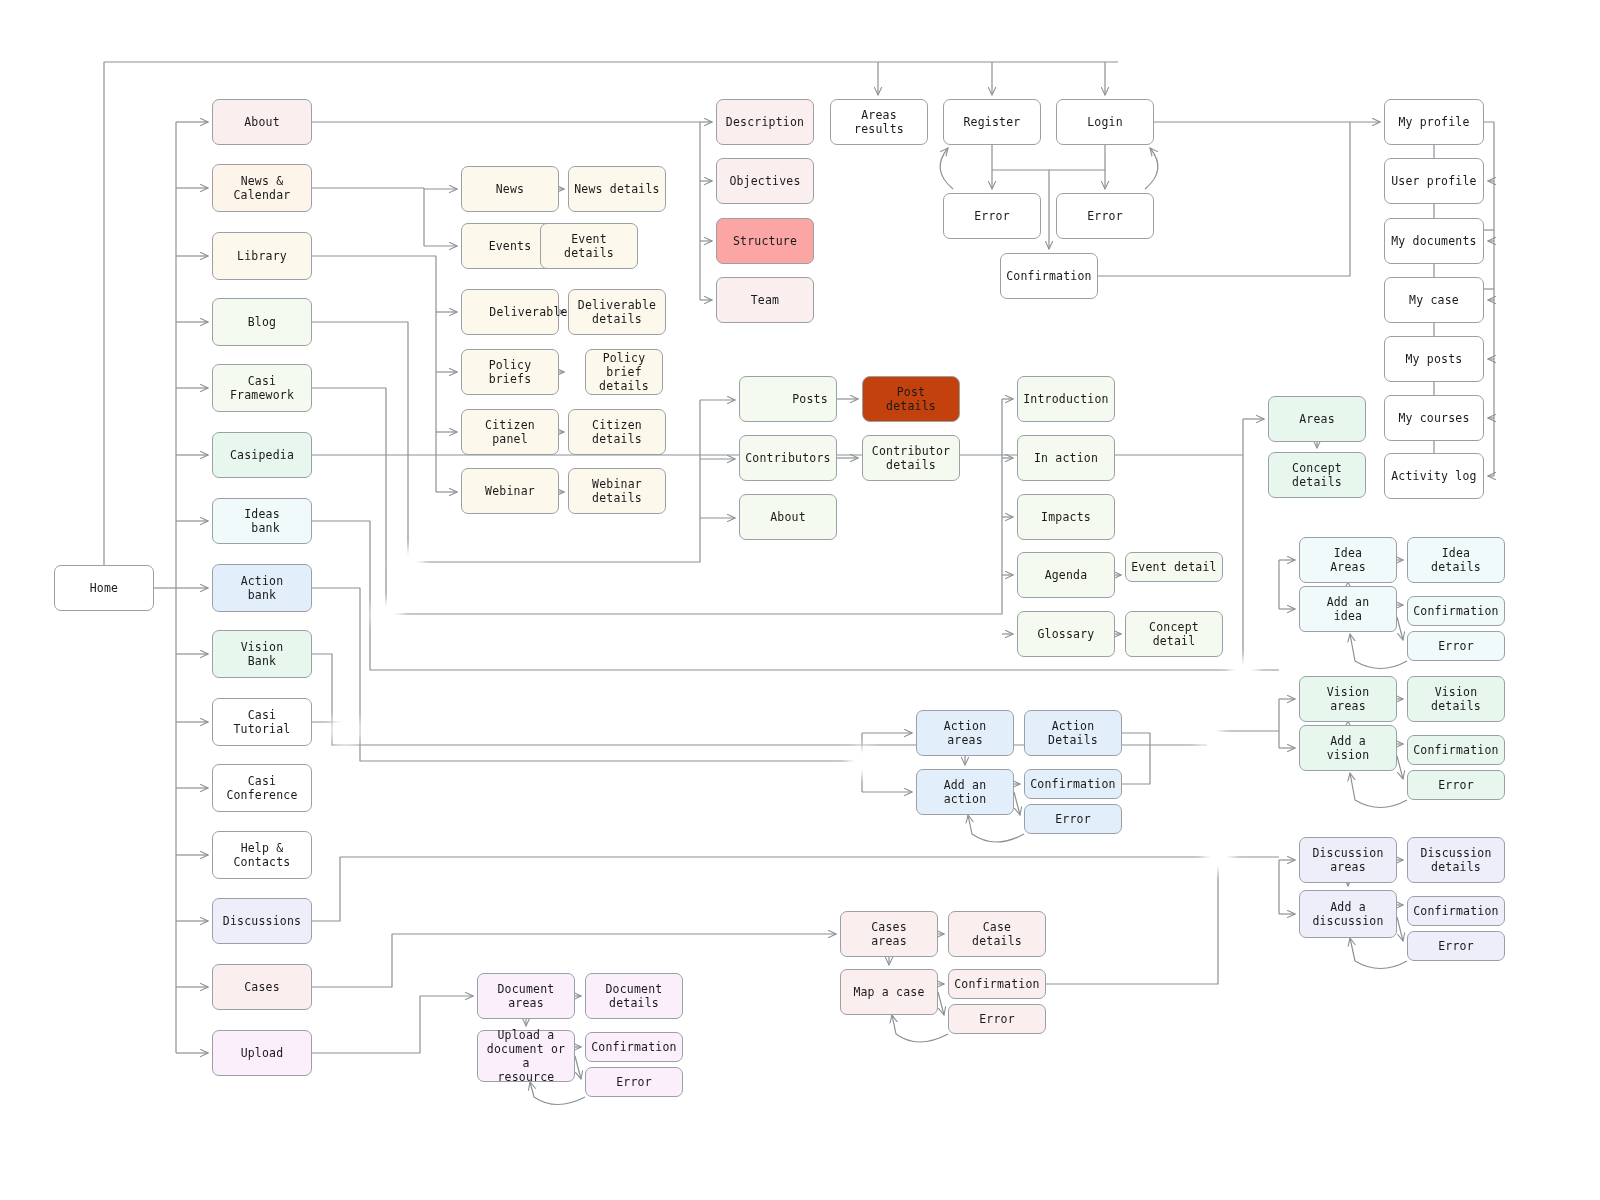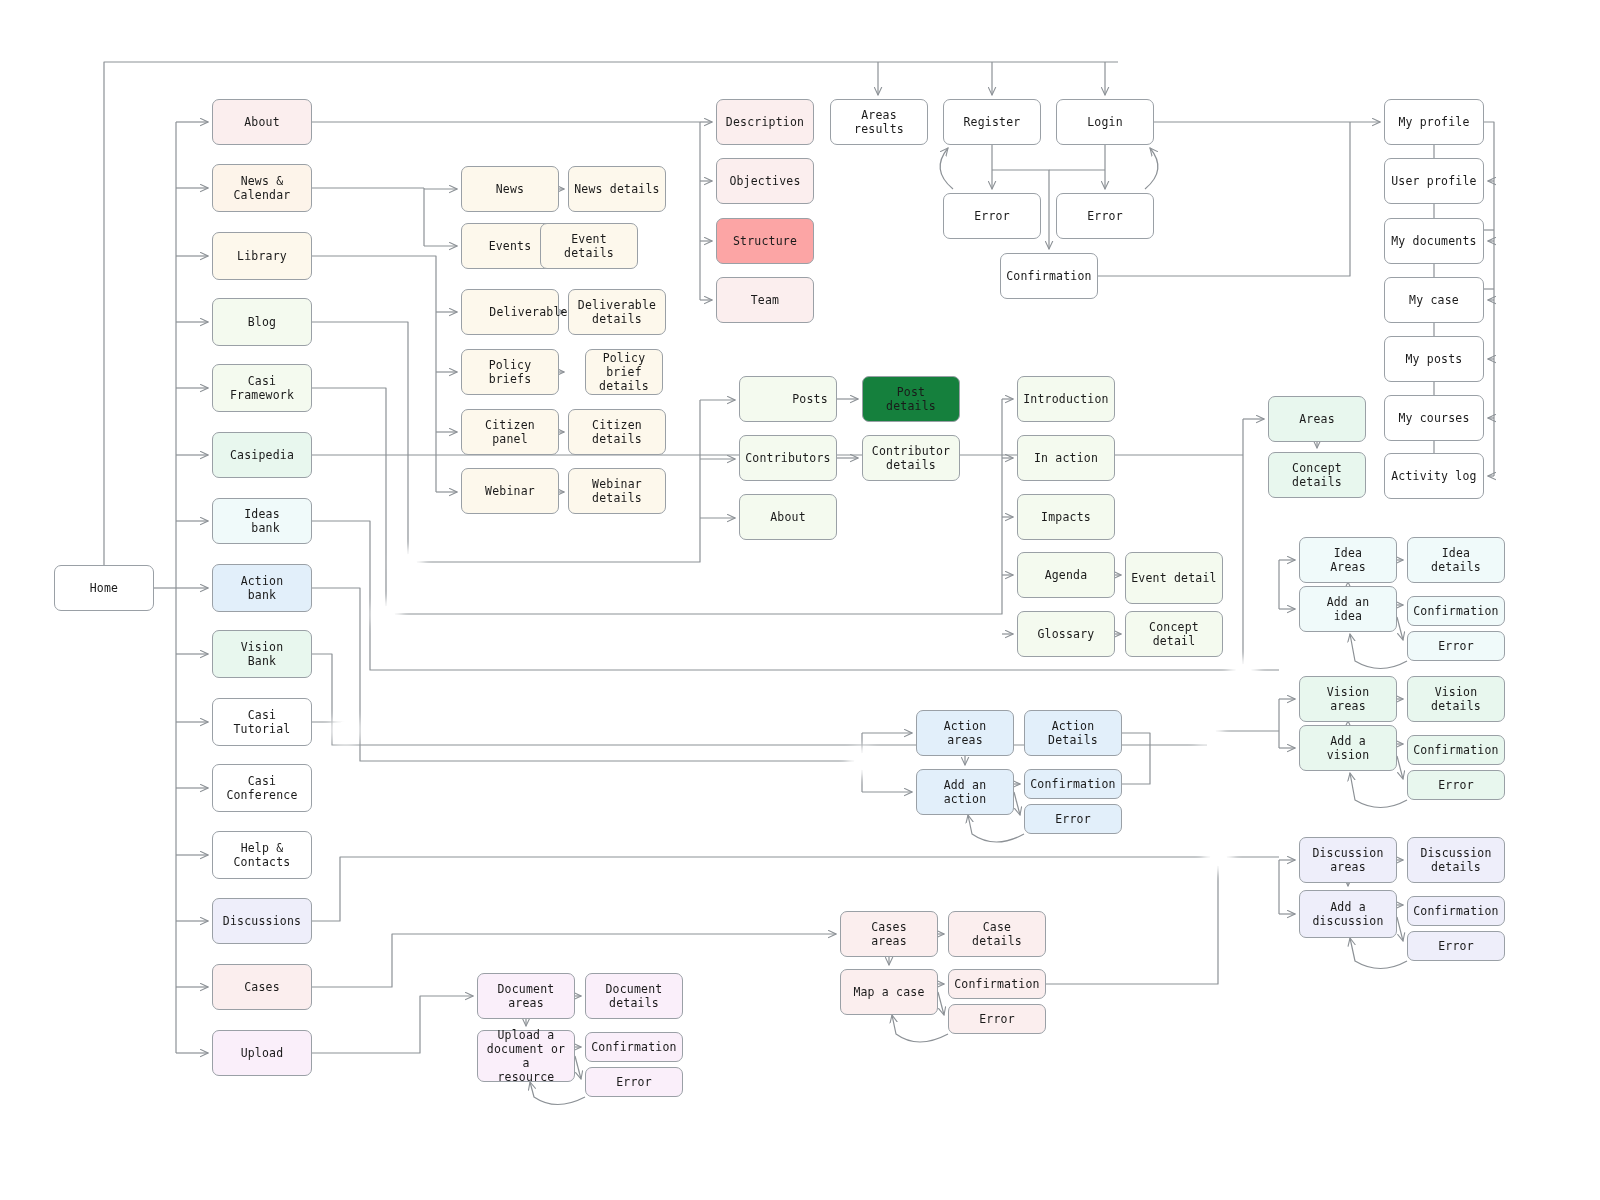--- a/index.html
+++ b/index.html
@@ -235,41 +235,41 @@
       <div class="node" style="left: 1056px; top: 193px; width: 98px; height: 46px; background: rgb(255, 255, 255); border-color: rgb(154, 160, 166);">Error</div>
       <div class="node" style="left: 1000px; top: 253px; width: 98px; height: 46px; background: rgb(255, 255, 255); border-color: rgb(154, 160, 166);">Confirmation</div>
       <div class="node" style="left: 1384px; top: 99px; width: 100px; height: 46px; background: rgb(255, 255, 255); border-color: rgb(154, 160, 166);">My profile</div>
       <div class="node" style="left: 1384px; top: 158px; width: 100px; height: 46px; background: rgb(255, 255, 255); border-color: rgb(154, 160, 166);">User profile</div>
       <div class="node" style="left: 1384px; top: 218px; width: 100px; height: 46px; background: rgb(255, 255, 255); border-color: rgb(154, 160, 166);">My documents</div>
       <div class="node" style="left: 1384px; top: 277px; width: 100px; height: 46px; background: rgb(255, 255, 255); border-color: rgb(154, 160, 166);">My case</div>
       <div class="node" style="left: 1384px; top: 336px; width: 100px; height: 46px; background: rgb(255, 255, 255); border-color: rgb(154, 160, 166);">My posts</div>
       <div class="node" style="left: 1384px; top: 395px; width: 100px; height: 46px; background: rgb(255, 255, 255); border-color: rgb(154, 160, 166);">My courses</div>
       <div class="node" style="left: 1384px; top: 453px; width: 100px; height: 46px; background: rgb(255, 255, 255); border-color: rgb(154, 160, 166);">Activity log</div>
       <div class="node" style="left: 739px; top: 376px; width: 98px; height: 46px; background: rgb(244, 250, 239); border-color: rgb(154, 160, 166); padding-left: 48px;">Posts</div>
-      <div class="node" style="left: 862px; top: 376px; width: 98px; height: 46px; background: #15803d; border-color: rgb(154, 160, 166);">Post
+      <div class="node" style="left: 862px; top: 376px; width: 98px; height: 46px; background: #c2410c; border-color: rgb(154, 160, 166); border-radius: 8px;">Post
 details</div>
       <div class="node" style="left: 739px; top: 435px; width: 98px; height: 46px; background: rgb(244, 250, 239); border-color: rgb(154, 160, 166);">Contributors</div>
       <div class="node" style="left: 862px; top: 435px; width: 98px; height: 46px; background: rgb(244, 250, 239); border-color: rgb(154, 160, 166);">Contributor
 details</div>
       <div class="node" style="left: 739px; top: 494px; width: 98px; height: 46px; background: rgb(244, 250, 239); border-color: rgb(154, 160, 166);">About</div>
       <div class="node" style="left: 1017px; top: 376px; width: 98px; height: 46px; background: rgb(244, 250, 239); border-color: rgb(154, 160, 166);">Introduction</div>
       <div class="node" style="left: 1017px; top: 435px; width: 98px; height: 46px; background: rgb(244, 250, 239); border-color: rgb(154, 160, 166);">In action</div>
       <div class="node" style="left: 1017px; top: 494px; width: 98px; height: 46px; background: rgb(244, 250, 239); border-color: rgb(154, 160, 166);">Impacts</div>
       <div class="node" style="left: 1017px; top: 552px; width: 98px; height: 46px; background: rgb(244, 250, 239); border-color: rgb(154, 160, 166);">Agenda</div>
-      <div class="node" style="left: 1125px; top: 552px; width: 98px; height: 52px; background: rgb(244, 250, 239); border-color: rgb(154, 160, 166);">Event detail</div>
+      <div class="node" style="left: 1125px; top: 552px; width: 98px; height: 30px; background: rgb(244, 250, 239); border-color: rgb(154, 160, 166);">Event detail</div>
       <div class="node" style="left: 1017px; top: 611px; width: 98px; height: 46px; background: rgb(244, 250, 239); border-color: rgb(154, 160, 166);">Glossary</div>
       <div class="node" style="left: 1125px; top: 611px; width: 98px; height: 46px; background: rgb(244, 250, 239); border-color: rgb(154, 160, 166);">Concept detail</div>
       <div class="node" style="left: 1268px; top: 396px; width: 98px; height: 46px; background: rgb(232, 247, 238); border-color: rgb(154, 160, 166);">Areas</div>
       <div class="node" style="left: 1268px; top: 452px; width: 98px; height: 46px; background: rgb(232, 247, 238); border-color: rgb(154, 160, 166);">Concept
 details</div>
       <div class="node" style="left: 1299px; top: 537px; width: 98px; height: 46px; background: rgb(240, 250, 250); border-color: rgb(154, 160, 166);">Idea
 Areas</div>
       <div class="node" style="left: 1407px; top: 537px; width: 98px; height: 46px; background: rgb(240, 250, 250); border-color: rgb(154, 160, 166);">Idea
 details</div>
-      <div class="node" style="left: 1299px; top: 586px; width: 98px; height: 46px; background: rgb(240, 250, 250); border-color: rgb(154, 160, 166);">Add an
+      <div class="node" style="left: 1299px; top: 586px; width: 98px; height: 46px; background: rgb(240, 250, 250); border-color: rgb(154, 160, 166); border-radius: 6px;">Add an
 idea</div>
       <div class="node" style="left: 1407px; top: 596px; width: 98px; height: 30px; background: rgb(240, 250, 250); border-color: rgb(154, 160, 166);">Confirmation</div>
       <div class="node" style="left: 1407px; top: 631px; width: 98px; height: 30px; background: rgb(240, 250, 250); border-color: rgb(154, 160, 166);">Error</div>
       <div class="node" style="left: 1299px; top: 676px; width: 98px; height: 46px; background: rgb(232, 247, 238); border-color: rgb(154, 160, 166);">Vision
 areas</div>
       <div class="node" style="left: 1407px; top: 676px; width: 98px; height: 46px; background: rgb(232, 247, 238); border-color: rgb(154, 160, 166);">Vision
 details</div>
       <div class="node" style="left: 1299px; top: 725px; width: 98px; height: 46px; background: rgb(232, 247, 238); border-color: rgb(154, 160, 166);">Add a
 vision</div>
       <div class="node" style="left: 1407px; top: 735px; width: 98px; height: 30px; background: rgb(232, 247, 238); border-color: rgb(154, 160, 166);">Confirmation</div>

